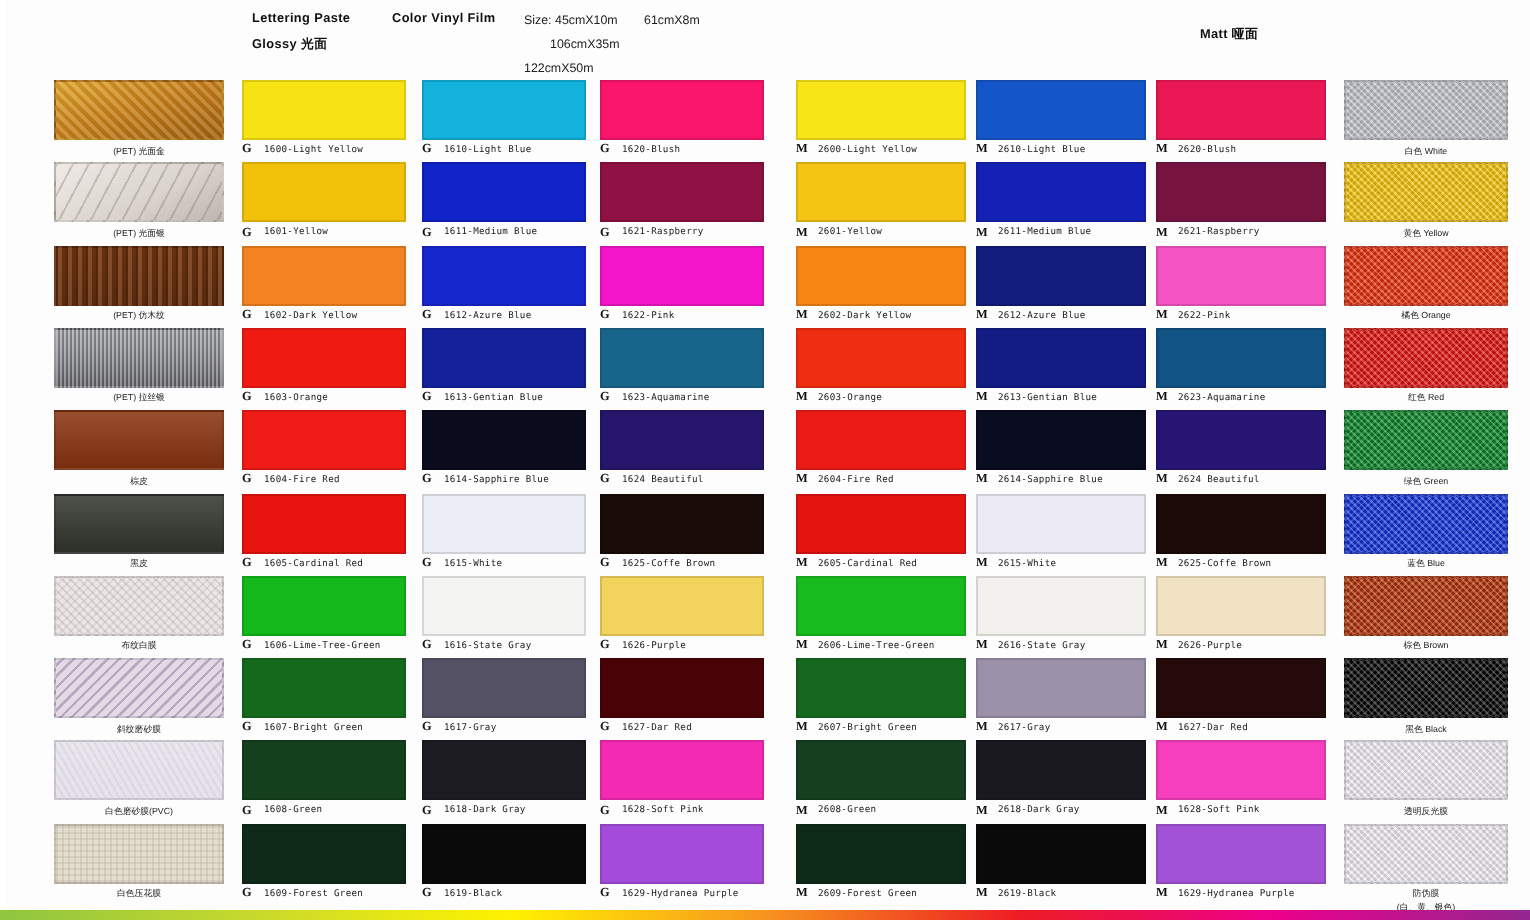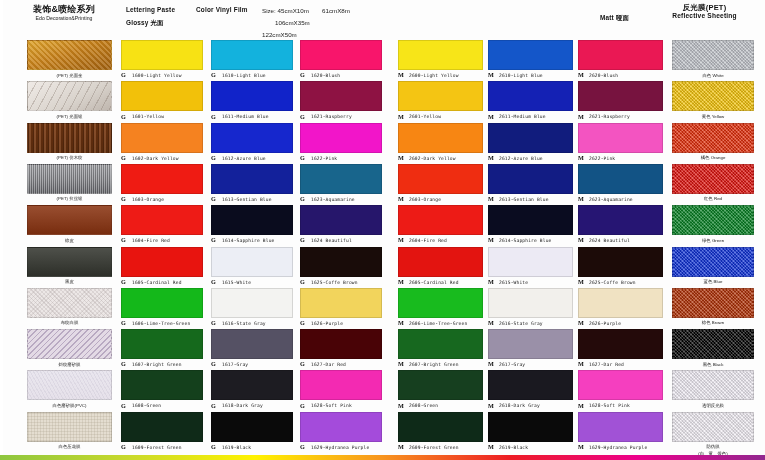--- a/index.html
+++ b/index.html
@@ -53,48 +53,40 @@
   .bottombar{position:absolute;left:0;bottom:0;width:765px;height:5px;}
   .edgeL{position:absolute;left:0;top:0;width:3px;height:455px;background:#ffffff;}
 </style>
 </head>
 <body>
 
 <div id="sheet">
 
   <div class="header">
 
-    <div class="hblock" style="left:8px;top:4px;width:112px;">
-      <div class="h-cn hg-cn">装饰&amp;喷绘系列</div>
-      <div class="h-en hg-en">Edo Decoration&amp;Printing</div>
-    </div>
 
     <div class="hblock" style="left:126px;top:6px;width:62px;text-align:left;">
       <div class="h-cn" style="font-size:6.4px;">Lettering Paste</div>
       <div class="h-cn" style="font-size:6.4px;margin-top:5px;">Glossy 光面</div>
     </div>
 
     <div class="hblock" style="left:196px;top:6px;width:70px;text-align:left;">
       <div class="h-cn" style="font-size:6.4px;">Color Vinyl Film</div>
     </div>
 
     <div class="hsz" style="position:absolute;left:262px;top:5px;width:130px;">
       <span style="width:60px;"><span>Size:</span>&nbsp;<span>45cmX10m</span></span><span style="width:60px;">61cmX8m</span>
       <br>
       <span style="width:60px;padding-left:13px;">106cmX35m</span><span style="width:60px;">122cmX50m</span>
     </div>
 
     <div class="hblock" style="left:600px;top:14px;width:46px;text-align:left;">
       <div class="h-cn" style="font-size:6.4px;">Matt 哑面</div>
     </div>
 
-    <div class="hblock" style="left:652px;top:3px;width:105px;">
-      <div class="h-cn hm-cn">反光膜(PET)</div>
-      <div class="h-cn hm-en" style="font-weight:bold;">Reflective Sheeting</div>
-    </div>
   </div>
 
   <div id="grid">
       <div class="col" style="left: 27px; top: 0px; width: 85px;">
         <div class="sw" title="(PET) 光面金" style="left: 0px; top: 40px; width: 85px; height: 30px; background: repeating-linear-gradient(45deg, rgba(255, 255, 255, 0.16) 0px, rgba(255, 255, 255, 0.16) 2px, rgba(0, 0, 0, 0.07) 2px, rgba(0, 0, 0, 0.07) 4px), linear-gradient(160deg, rgb(224, 165, 44) 0%, rgb(200, 129, 26) 45%, rgb(162, 97, 15) 100%);"></div>
         <div class="lbl-c" style="left: 0px; top: 72.5px; width: 85px;">(PET) 光面金</div>
         <div class="sw" title="(PET) 光面银" style="left: 0px; top: 81.3px; width: 85px; height: 30px; background: repeating-linear-gradient(118deg, rgba(120, 105, 95, 0.3) 0px, rgba(120, 105, 95, 0.3) 1px, rgba(255, 255, 255, 0) 1px, rgba(255, 255, 255, 0) 7px), linear-gradient(150deg, rgb(239, 234, 230), rgb(217, 211, 204) 60%, rgb(191, 182, 174));"></div>
         <div class="lbl-c" style="left: 0px; top: 113.8px; width: 85px;">(PET) 光面银</div>
         <div class="sw" title="(PET) 仿木纹" style="left: 0px; top: 122.6px; width: 85px; height: 30px; background: repeating-linear-gradient(90deg, rgba(0, 0, 0, 0.3) 0px, rgba(0, 0, 0, 0.3) 1px, rgba(255, 255, 255, 0.1) 1px, rgba(255, 255, 255, 0.1) 3px, rgba(0, 0, 0, 0.18) 3px, rgba(0, 0, 0, 0.18) 5px), linear-gradient(rgb(122, 58, 18), rgb(107, 51, 16));"></div>
         <div class="lbl-c" style="left: 0px; top: 155.1px; width: 85px;">(PET) 仿木纹</div>

